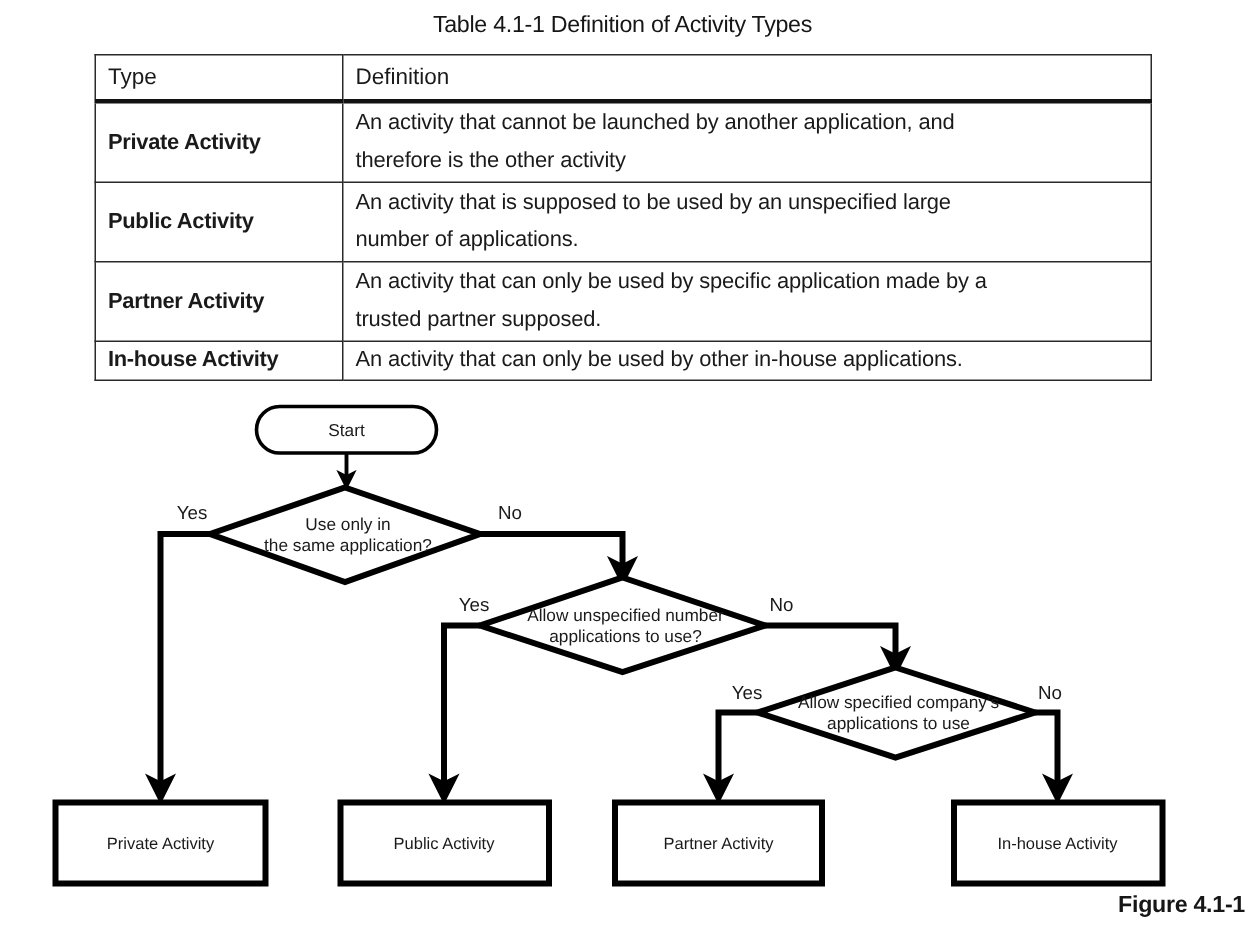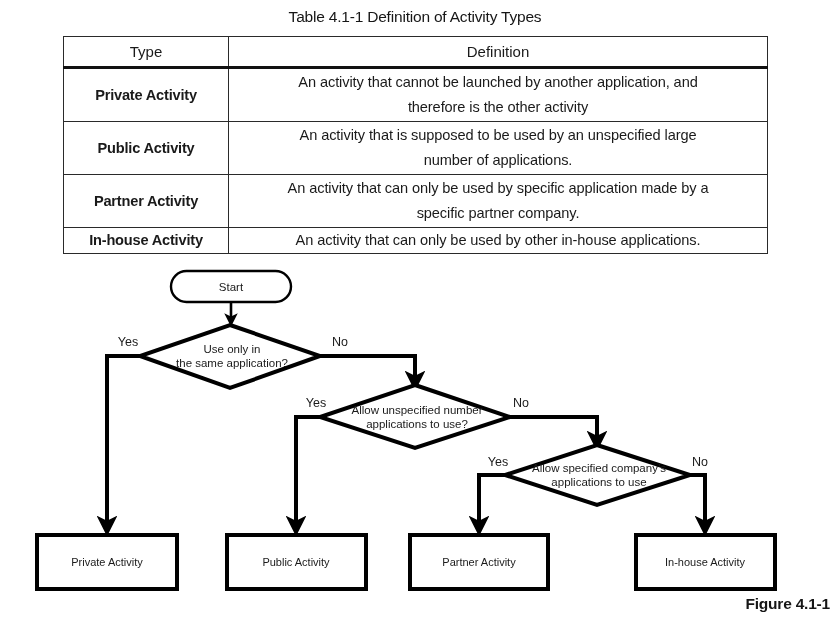--- a/index.html
+++ b/index.html
@@ -34,21 +34,21 @@
     left: 63px;
     top: 36px;
     width: 704px;
     border-collapse: collapse;
     table-layout: fixed;
   }
   #activity-table td, #activity-table th {
     border: 1px solid #2a2a2a;
     padding: 0 8px;
     vertical-align: middle;
-    text-align: center;
+    text-align: left;
     font-weight: normal;
   }
   #activity-table col.c-type { width: 165px; }
   #activity-table col.c-def  { width: 539px; }
 
   #activity-table thead th {
     height: 29px;
     font-size: 15px;
     border-bottom: 3px solid #111111;
     font-weight: normal;
@@ -156,21 +156,21 @@
       <td class="type-cell">Public Activity</td>
       <td class="def-cell">
         <span class="def-line">An activity that is supposed to be used by an unspecified large</span>
         <span class="def-line">number of applications.</span>
       </td>
     </tr>
     <tr class="two-line">
       <td class="type-cell">Partner Activity</td>
       <td class="def-cell">
         <span class="def-line">An activity that can only be used by specific application made by a</span>
-        <span class="def-line">specific partner company.</span>
+        <span class="def-line">trusted partner supposed.</span>
       </td>
     </tr>
     <tr class="one-line">
       <td class="type-cell">In-house Activity</td>
       <td class="def-cell">
         <span class="def-line">An activity that can only be used by other in-house applications.</span>
       </td>
     </tr>
   </tbody>
 </table>

